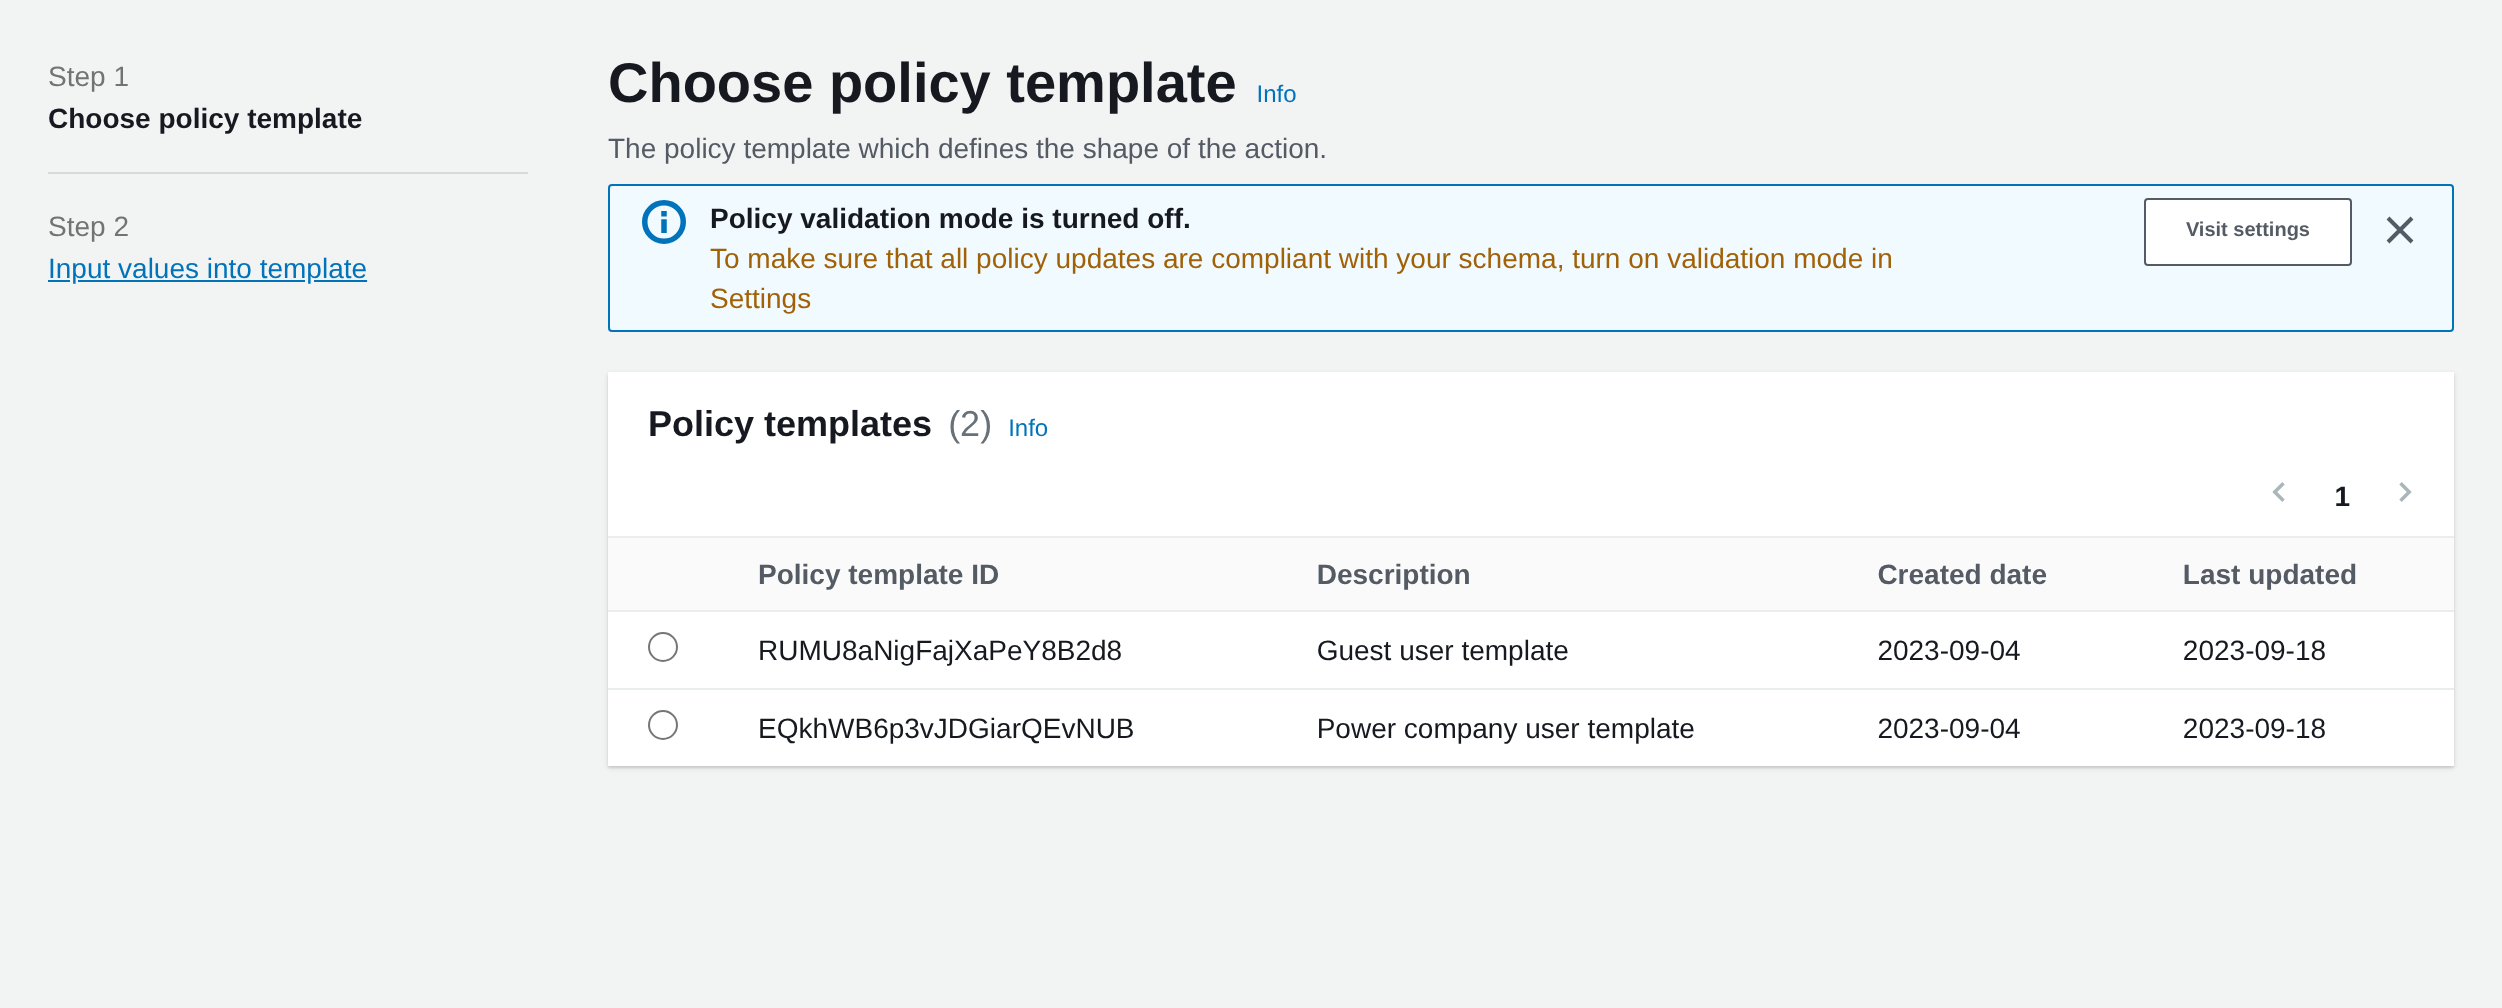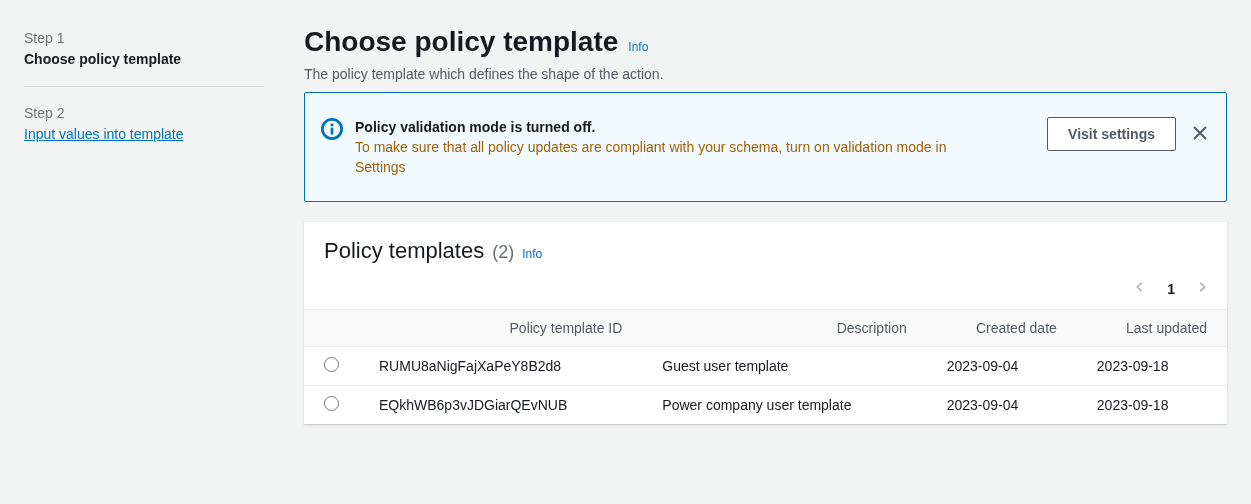--- a/index.html
+++ b/index.html
@@ -72,21 +72,21 @@
     .page-desc {
       color: #545b64;
       font-size: 14px;
       line-height: 20px;
       margin-top: 4px;
     }
     .alert {
       border: 1px solid #0073bb;
       background: #f1faff;
       border-radius: 2px;
-      padding: 24px 16px;
+      padding: 6px 16px;
       display: flex;
       gap: 12px;
       align-items: flex-start;
       margin-bottom: 20px;
     }
     .alert-icon {
       width: 22px;
       height: 22px;
       flex-shrink: 0;
       margin-top: 1px;
@@ -106,21 +106,21 @@
       max-width: 640px;
     }
     .alert-actions {
       display: flex;
       align-items: center;
       gap: 14px;
       flex-shrink: 0;
     }
     .btn {
       font-family: inherit;
-      font-size: 14px;
+      font-size: 10px;
       font-weight: 700;
       line-height: 20px;
       padding: 6px 20px;
       border-radius: 2px;
       cursor: pointer;
       background: #fff;
       border: 1px solid #545b64;
       color: #545b64;
     }
     .btn.primary {
@@ -151,22 +151,22 @@
     }
     .panel-header {
       padding: 16px 20px 8px 20px;
     }
     .panel-title-row {
       display: flex;
       align-items: baseline;
       gap: 8px;
     }
     .panel-title {
-      font-size: 22px;
-      font-weight: 400;
+      font-size: 18px;
+      font-weight: 700;
       color: #16191f;
     }
     .panel-count {
       font-size: 18px;
       font-weight: 400;
       color: #687078;
     }
     .pagination {
       display: flex;
       align-items: center;
@@ -186,23 +186,23 @@
     .page-current {
       font-size: 14px;
       font-weight: 700;
       color: #16191f;
     }
     table.data-table {
       width: 100%;
       border-collapse: collapse;
     }
     table.data-table th {
-      text-align: right;
-      font-size: 14px;
-      font-weight: 400;
+      text-align: left;
+      font-size: 14px;
+      font-weight: 700;
       color: #545b64;
       padding: 10px 20px;
       border-top: 1px solid #eaeded;
       border-bottom: 1px solid #eaeded;
       background: #fafafa;
     }
     table.data-table td {
       font-size: 14px;
       color: #16191f;
       padding: 10px 20px;

